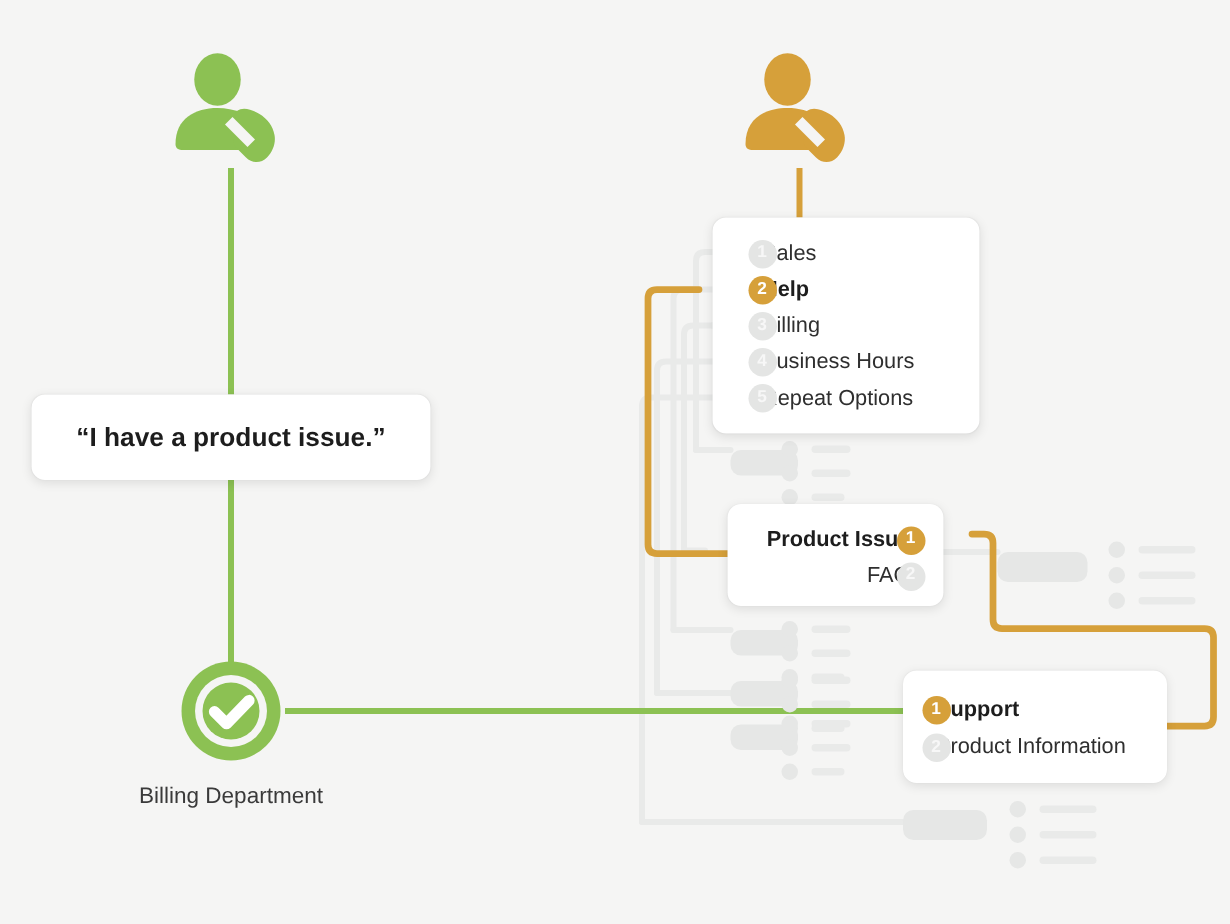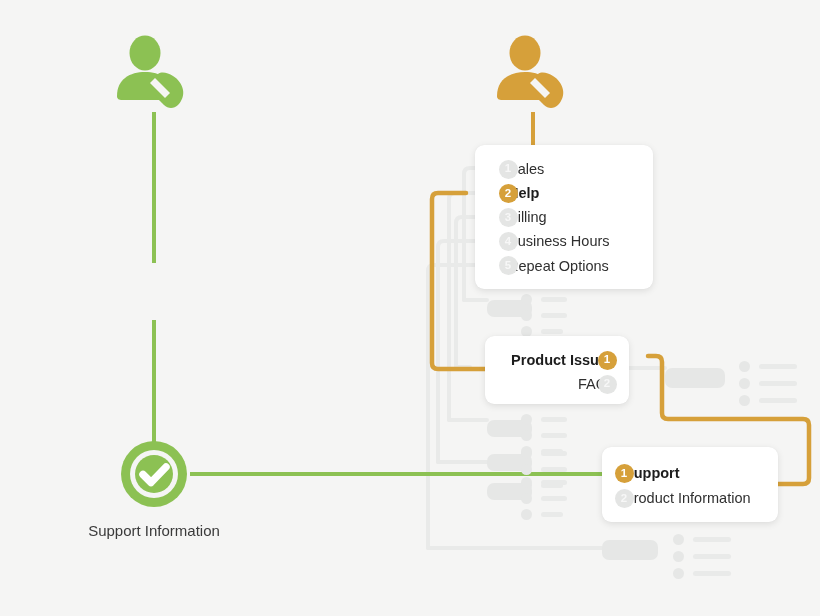--- a/index.html
+++ b/index.html
@@ -319,20 +319,23 @@
 
     <div class="avatar" id="avatar-agent">
       <svg width="80" height="80" viewBox="0 0 80 80">
         <ellipse cx="33" cy="20" rx="15.5" ry="17.5" fill="#d6a03a"></ellipse>
         <path d="M5 63 C5 46 18 39 33 39 C48 39 61 46 61 63 C61 66 59 67 56 67 L10 67 C7 67 5 66 5 63 Z" fill="#d6a03a"></path>
         <path d="M46 41 C44 43 44 46 47 49 L50 52 L46 56 C43 59 43 63 46 66 L52 72 C56 76 62 76 66 72 C70 68 72 62 71 57 C70 51 66 46 61 43 C56 40 50 38 46 41 Z M52 47 L56 43" fill="#d6a03a"></path>
         <path d="M43 45 L58 60 L53 65 L38 50 Z" fill="#f5f5f4"></path>
       </svg>
     </div>
 
+    <div id="speech-bubble">
+      <span>“I have a product issue.”</span>
+    </div>
 
     <div id="check-node">
       <svg width="72" height="72" viewBox="0 0 72 72">
         <circle cx="36" cy="36" r="33" fill="#8cc153"></circle>
         <circle cx="36" cy="36" r="24" fill="#f5f5f4"></circle>
         <circle cx="36" cy="36" r="19" fill="#8cc153"></circle>
         <path d="M25 36.5 L33 44.5 L48 29" fill="none" stroke="#ffffff" stroke-width="7.5" stroke-linecap="round" stroke-linejoin="round"></path>
       </svg>
     </div>
 
@@ -375,17 +378,17 @@
         <span class="badge active left">1</span>
         <span class="row-label">Support</span>
       </div>
       <div class="panel-row">
         <span class="badge inactive left">2</span>
         <span class="row-label">Product Information</span>
       </div>
     </div>
 
     <div id="transfer-caption">
-      <div>Support Information</div>
+      <div>Billing Department</div>
     </div>
 
   </div>
 </div>
 
 </body></html>

